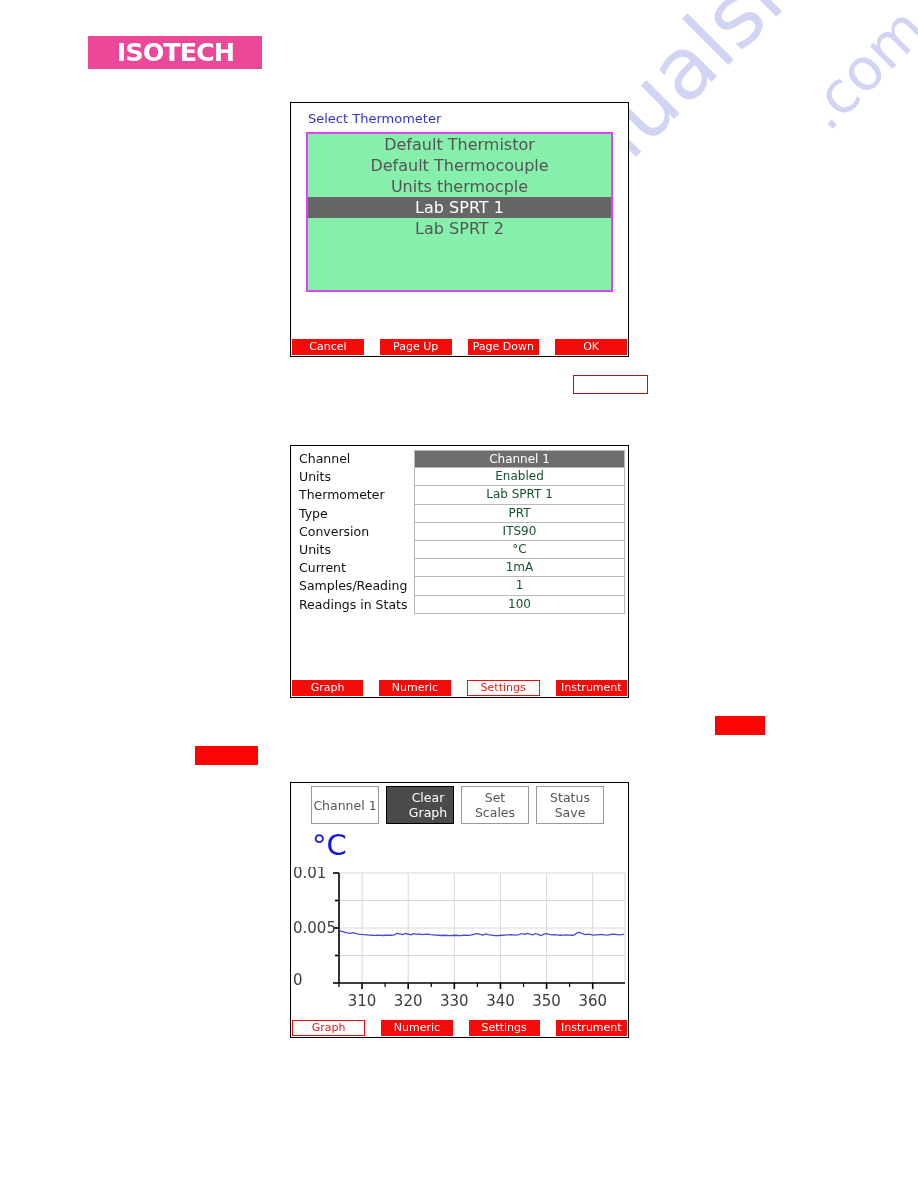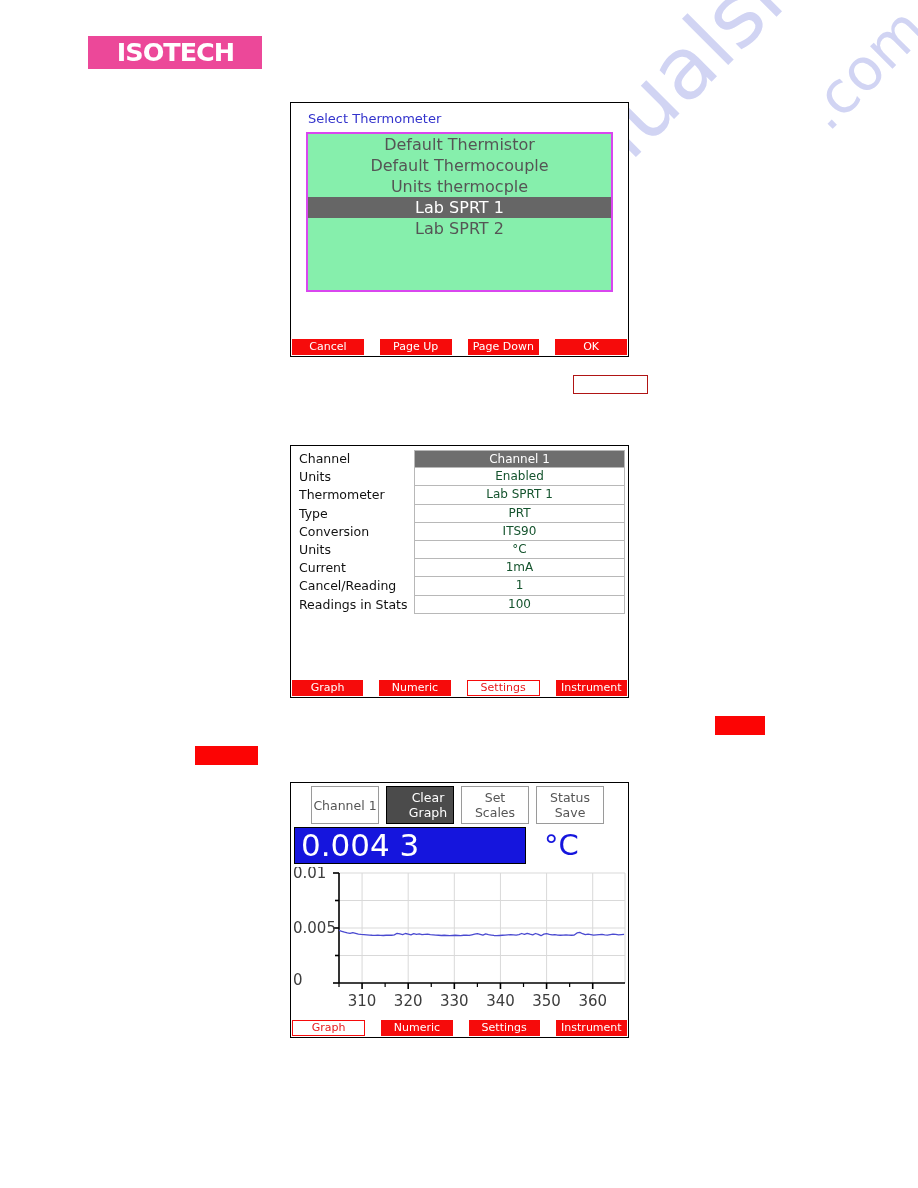--- a/index.html
+++ b/index.html
@@ -305,21 +305,21 @@
       </div>
       <div class="set-row">
         <div class="set-label">Units</div>
         <div class="set-value">°C</div>
       </div>
       <div class="set-row">
         <div class="set-label">Current</div>
         <div class="set-value">1mA</div>
       </div>
       <div class="set-row">
-        <div class="set-label">Cancel/Reading</div>
+        <div class="set-label">Samples/Reading</div>
         <div class="set-value">1</div>
       </div>
       <div class="set-row">
         <div class="set-label">Readings in Stats</div>
         <div class="set-value">100</div>
       </div>
     </div>
   <div class="btn-row" id="settings-tabs">
       <div class="redbtn">Graph</div>
       <div class="redbtn">Numeric</div>
@@ -340,23 +340,20 @@
       <div class="gbtn">
         <span>Set</span>
         <span>Scales</span>
       </div>
       <div class="gbtn">
         <span>Status</span>
         <span>Save</span>
       </div>
     </div>
   <div id="reading-row">
-    <div id="reading-box">
-      <span id="reading-value">0.004 3</span>
-    </div>
     <span id="reading-units">°C</span>
   </div>
   <div id="plot-wrap">
       <svg id="plot-svg" width="339" height="152">
         <rect x="48" y="6" width="286" height="110" fill="#ffffff"></rect>
         <line x1="71.06451612903226" y1="6" x2="71.06451612903226" y2="116" stroke="#d9d9d9" stroke-width="1"></line>
         <line x1="117.19354838709678" y1="6" x2="117.19354838709678" y2="116" stroke="#d9d9d9" stroke-width="1"></line>
         <line x1="163.32258064516128" y1="6" x2="163.32258064516128" y2="116" stroke="#d9d9d9" stroke-width="1"></line>
         <line x1="209.45161290322582" y1="6" x2="209.45161290322582" y2="116" stroke="#d9d9d9" stroke-width="1"></line>
         <line x1="255.58064516129033" y1="6" x2="255.58064516129033" y2="116" stroke="#d9d9d9" stroke-width="1"></line>

